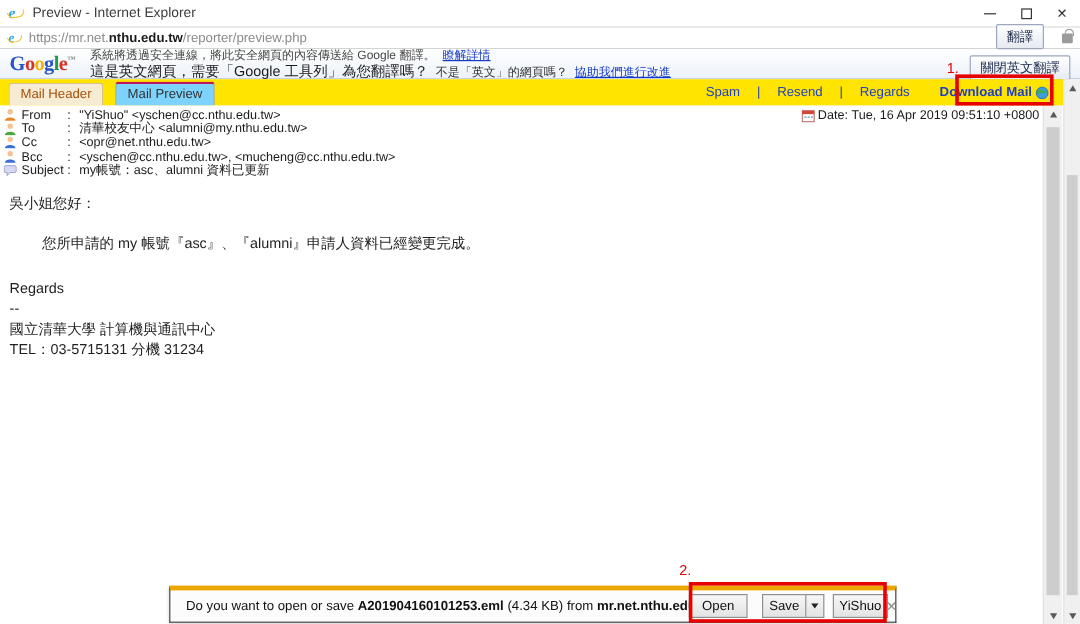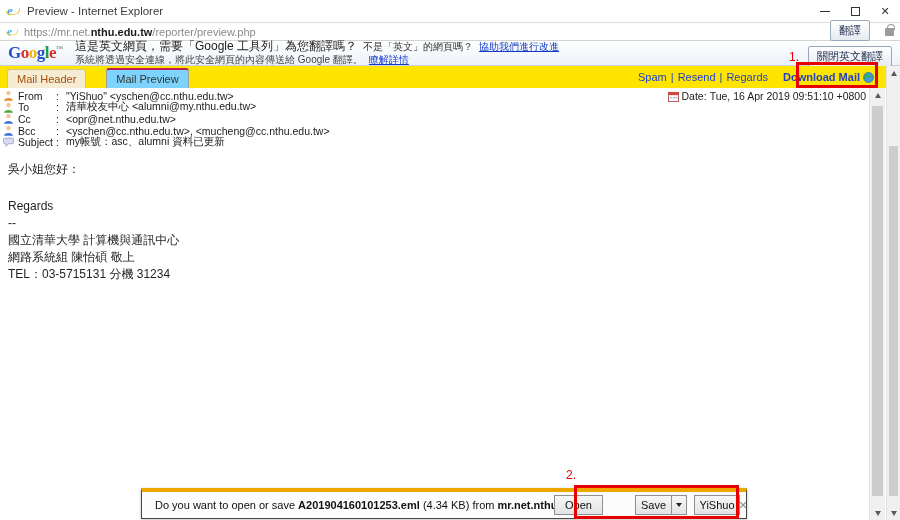--- a/index.html
+++ b/index.html
@@ -50,28 +50,28 @@
   .gtext .small { font-size:10px; color:#333; margin-left:6px; }
   .gtext a, .gtext .glink { font-size:10px; color:#1539c7; text-decoration:underline; margin-left:6px; cursor:pointer; }
   .gtext .row2 { font-size:10px; color:#444; }
   .gbar-right { margin-left:auto; display:flex; align-items:center; gap:5px;flex-direction:column; }
   .gbtn { font-size:11px; color:#1c2a4a; background:linear-gradient(#ffffff,#e6ebf2);
     border:1px solid #9aa7bd; border-radius:2px; padding:2px 8px; white-space:nowrap; }
   .gclose { color:#7a8694; font-size:12px; padding:0 4px; }
 
   
   .yellow-bar { position:absolute; left:0; top:66px; width:886px; height:22px; background:#ffe400; }
-  .tabs { position:absolute; left:7px; bottom:0; display:flex; align-items:flex-end; gap:20px; }
+  .tabs { position:absolute; left:7px; bottom:0; display:flex; align-items:flex-end; gap:10px; }
   .tab { font-size:11px; padding:3px 9px 3px; border-radius:3px 3px 0 0; white-space:nowrap; }
   .tab.inactive { background:#f6ebd3; color:#a5500a; border:1px solid #d9c08e; border-bottom:none; }
   .tab.active { background:#7dd3fc; color:#333; border:1px solid #9f9f9f; border-bottom:none;
     border-top:2px solid #be185d; padding-top:3px; }
   .yb-actions { position:absolute; right:12px; top:0; height:22px; display:flex; align-items:center;
     font-size:11px; white-space:nowrap; }
-  .yb-link { color:#1f3fc4; margin:0 3px; cursor:pointer; }
+  .yb-link { color:#1f3fc4; margin:0 13px; cursor:pointer; }
   .yb-sep { color:#1f3fc4; margin:0 1px; }
   .dl-mail { color:#1f3fc4; font-weight:bold; margin-left:12px; display:flex; align-items:center; gap:3px; }
 
   
   .content { position:absolute; left:0; top:88px; width:869px; height:432px; background:#fff; }
   .date-row { position:absolute; right:3px; top:2px; display:flex; align-items:center; gap:3px;
     font-size:10.5px; color:#1b1b1b; }
   .hdrs { padding:2px 0 0 3px; }
   .hdr-row { display:flex; align-items:center; gap:4px; height:11.6px; font-size:10.5px; color:#1b1b1b; }
   .hdr-row .lbl { width:34px; }
@@ -98,21 +98,21 @@
 
   
   .dl-bar { position:absolute; left:141px; top:488px; width:606px; height:31px; z-index:40;
     background:#fcfcfc; border:1px solid #474747; border-top:4px solid #eda701;
     box-shadow:0 1px 3px rgba(0,0,0,.25); }
   .dl-msg { position:absolute; left:13px; top:0; height:26px; display:flex; align-items:center;
     font-size:11px; color:#111; white-space:nowrap;text-align:right; }
   .dl-msg b { font-weight:bold; }
   .dl-btn { position:absolute; top:3px; height:20px; background:linear-gradient(#f7f7f7,#e3e3e3);
     border:1px solid #8f8f8f; font-size:11px; color:#111; display:flex; align-items:center; justify-content:center; }
-  .btn-open { left:412px; width:49px; }
+  .btn-open { left:432px; width:49px; }
   .btn-save { left:493px; width:36px; border-right:none; }
   .btn-save-arrow { left:529px; width:16px; }
   .btn-cancel { left:552px; width:46px; }
   .dl-close { position:absolute; left:594px; top:6px; width:14px; height:14px; color:#8a8a8a;
     font-size:11px; display:flex; align-items:center; justify-content:center; }
   .tri-sm { width:0; height:0; border-left:3.5px solid transparent; border-right:3.5px solid transparent; border-top:4px solid #222; }
 
   
   .anno-box { position:absolute; border:3px solid #e60000; z-index:50; pointer-events:none; }
   .anno1-box { left:796px; top:62px; width:82px; height:26px; }
@@ -143,24 +143,24 @@
 <div class="addressbar">
   <span class="ie-icon small">e</span>
   <span class="url"><span class="dim">https://mr.net.</span><span class="strong">nthu.edu.tw</span><span class="dim">/reporter/preview.php</span></span>
   <span class="lock-icon"></span>
 </div>
 
 <div class="google-bar">
   <span class="glogo"><span>G</span><span>o</span><span>o</span><span>g</span><span>l</span><span>e</span><span class="tm">™</span></span>
   <div class="gtext">
     <div>
+      <span class="row2">系統將透過安全連線，將此安全網頁的內容傳送給 Google 翻譯。</span><span class="glink">瞭解詳情</span>
+    </div>
+    <div>
       <span class="main">這是英文網頁，需要「Google 工具列」為您翻譯嗎？</span><span class="small">不是「英文」的網頁嗎？</span><span class="glink">協助我們進行改進</span>
-    </div>
-    <div>
-      <span class="row2">系統將透過安全連線，將此安全網頁的內容傳送給 Google 翻譯。</span><span class="glink">瞭解詳情</span>
     </div>
   </div>
   <div class="gbar-right">
     <span class="gbtn">翻譯</span>
     <span class="gbtn">關閉英文翻譯</span>
     <span class="gclose">✕</span>
   </div>
 </div>
 
 <div class="yellow-bar">
@@ -240,24 +240,24 @@
           <path d="M2 1.2 h8 a1.5 1.5 0 0 1 1.5 1.5 v3.2 a1.5 1.5 0 0 1 -1.5 1.5 h-4.2 l-2.6 2.8 v-2.8 h-1.2 a1.5 1.5 0 0 1 -1.5 -1.5 v-3.2 a1.5 1.5 0 0 1 1.5 -1.5 Z" fill="#d7daf0" stroke="#8f96c9" stroke-width="0.8"></path>
         </svg>
       <span class="lbl">Subject</span>
       <span class="colon">:</span>
       <span class="val">my帳號：asc、alumni 資料已更新</span>
     </div>
   </div>
 
   <div class="mail-body">
     <div class="mb-greeting">吳小姐您好：</div>
+    <div class="mb-para">您所申請的 my 帳號『asc』、『alumni』申請人資料已經變更完成。</div>
     <div class="mb-regards">Regards</div>
     <div class="mb-sep">--</div>
     <div class="mb-line">國立清華大學 計算機與通訊中心</div>
-    <div class="mb-line">網路系統組 陳怡碩 敬上</div>
     <div class="mb-line">TEL：03-5715131 分機 31234</div>
   </div>
 </div>
 
 <div class="vscroll inner">
   <span class="sb-arrow up">
       <span class="tri-up"></span>
     </span>
   <span class="sb-thumb"></span>
   <span class="sb-arrow down">

